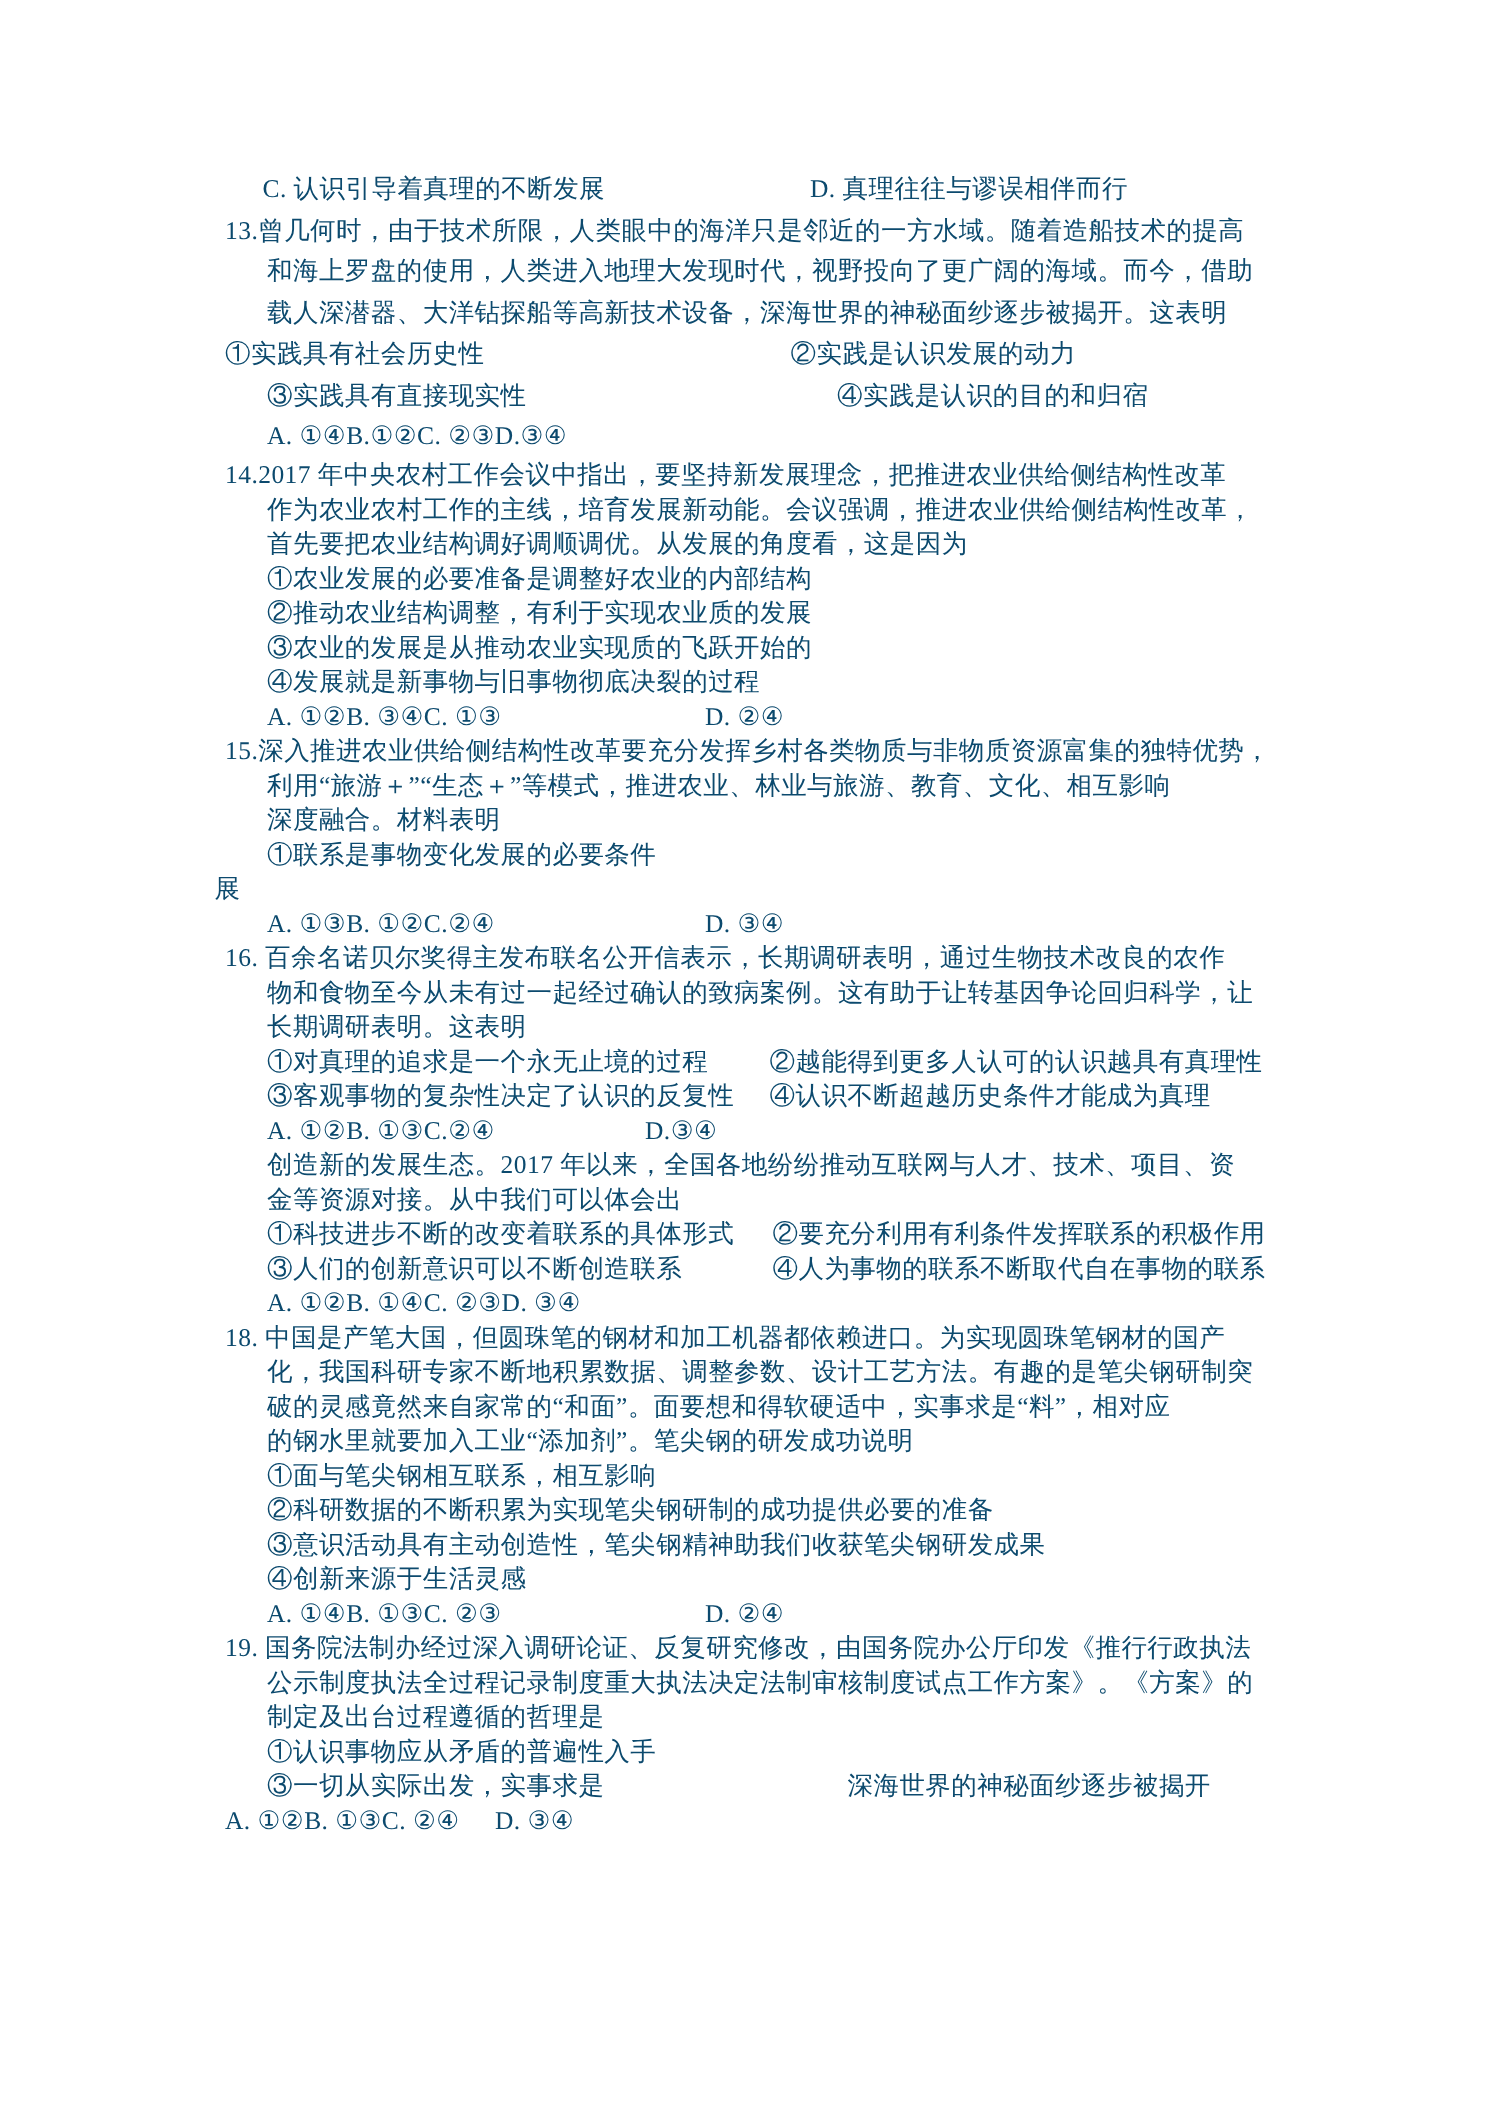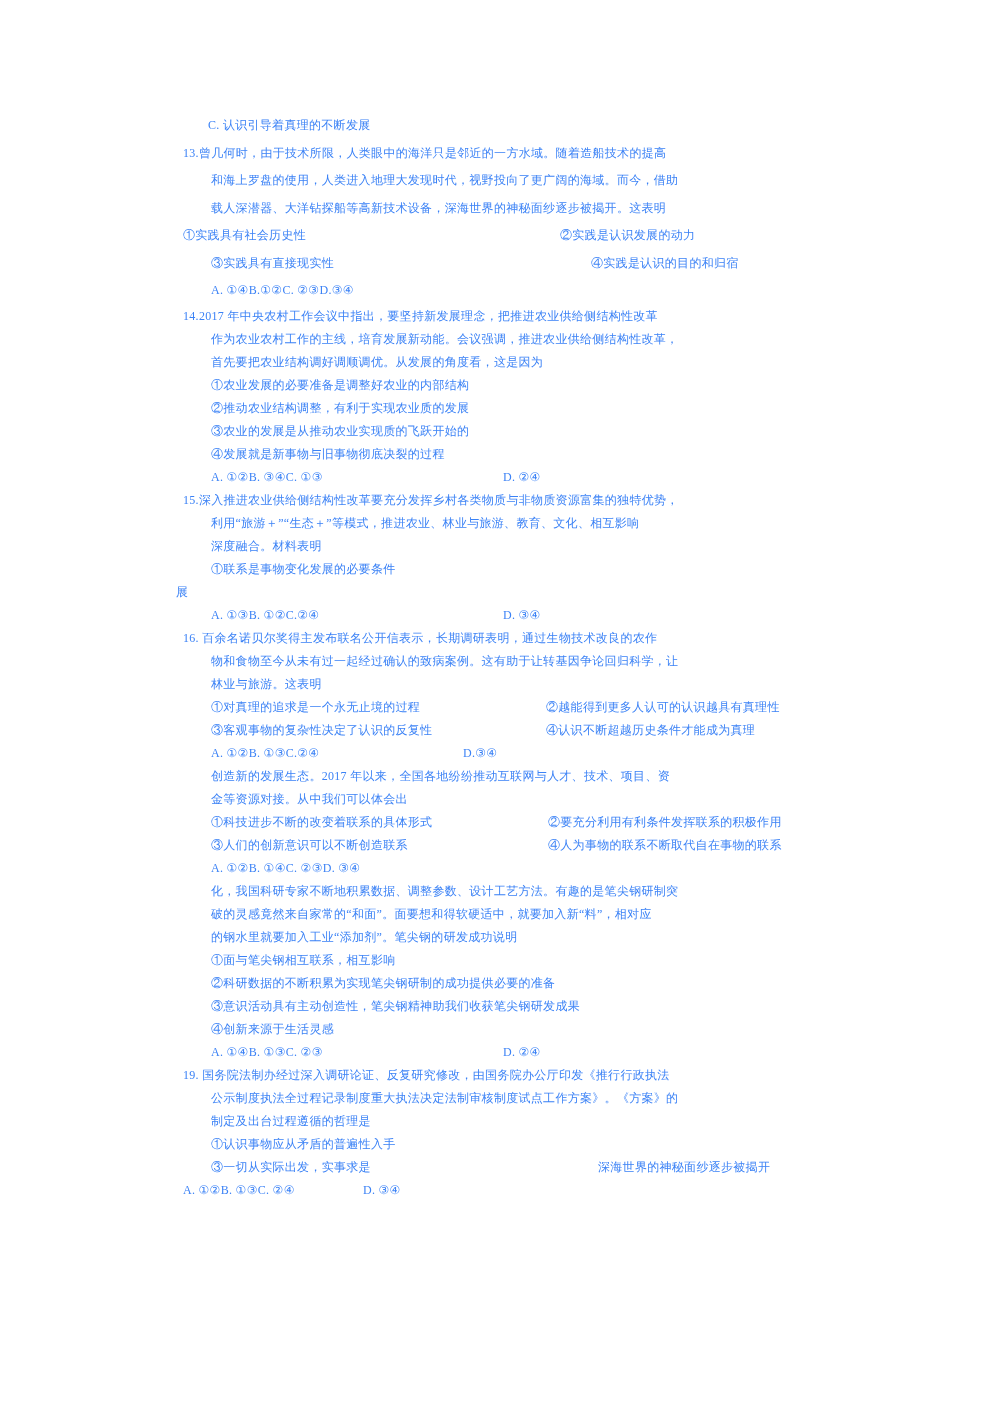--- a/index.html
+++ b/index.html
@@ -2,44 +2,44 @@
 <html><head>
 <meta charset="utf-8">
 <style>
   html,body{margin:0;padding:0;background:#e8e8e8;}
   .page{
     position:relative;
     width:1000px;height:1414px;
     margin:0 auto;
     background:#ffffff;
     font-family:"Liberation Serif","DejaVu Serif",serif;
-    color:#3b82f6;
-    font-size:12px;
+    color:#0c4a6e;
+    font-size:17px;
     box-sizing:border-box;
     padding-top:112px;
     overflow:hidden;
-    padding-left:33px;
   }
   .ln{position:relative;}
   .qa .ln{height:27.5px;line-height:27.5px;}
   .qb .ln{height:23px;line-height:23px;font-family:Liberation Serif, serif;}
   .s{position:absolute;top:0;white-space:nowrap;letter-spacing:0.3px;}
   .x143{left:143px}.x150{left:150px}.x175{left:175px}.x178{left:178px}
   .x330{left:330px}.x430{left:430px}.x470{left:470px}
   .x513{left:513px}.x515{left:515px}.x522{left:522px}.x527{left:527px}
   .x540{left:540px}.x551{left:551px}.x558{left:558px}.x565{left:565px}
 </style>
 </head>
 <body>
 
 <div class="page">
 
   <div class="qa">
     <div class="ln">
       <span class="s x175">C. 认识引导着真理的不断发展</span>
+      <span class="s x540">D. 真理往往与谬误相伴而行</span>
     </div>
   </div>
 
   <div class="qa">
     <div class="ln">
         <span class="s x150">13.曾几何时，由于技术所限，人类眼中的海洋只是邻近的一方水域。随着造船技术的提高</span>
       </div>
     <div class="ln">
         <span class="s x178">和海上罗盘的使用，人类进入地理大发现时代，视野投向了更广阔的海域。而今，借助</span>
       </div>
@@ -110,21 +110,21 @@
   </div>
 
   <div class="qb">
     <div class="ln">
         <span class="s x150">16. 百余名诺贝尔奖得主发布联名公开信表示，长期调研表明，通过生物技术改良的农作</span>
       </div>
     <div class="ln">
         <span class="s x178">物和食物至今从未有过一起经过确认的致病案例。这有助于让转基因争论回归科学，让</span>
       </div>
     <div class="ln">
-        <span class="s x178">林业与旅游。这表明</span>
+        <span class="s x178">长期调研表明。这表明</span>
       </div>
     <div class="ln">
       <span class="s x178">①对真理的追求是一个永无止境的过程</span>
       <span class="s x513">②越能得到更多人认可的认识越具有真理性</span>
     </div>
     <div class="ln">
       <span class="s x178">③客观事物的复杂性决定了认识的反复性</span>
       <span class="s x513">④认识不断超越历史条件才能成为真理</span>
     </div>
     <div class="ln">
@@ -148,24 +148,27 @@
       <span class="s x178">③人们的创新意识可以不断创造联系</span>
       <span class="s x515">④人为事物的联系不断取代自在事物的联系</span>
     </div>
     <div class="ln">
         <span class="s x178">A. ①②B. ①④C. ②③D. ③④</span>
       </div>
   </div>
 
   <div class="qb">
     <div class="ln">
+        <span class="s x150">18. 中国是产笔大国，但圆珠笔的钢材和加工机器都依赖进口。为实现圆珠笔钢材的国产</span>
+      </div>
+    <div class="ln">
         <span class="s x178">化，我国科研专家不断地积累数据、调整参数、设计工艺方法。有趣的是笔尖钢研制突</span>
       </div>
     <div class="ln">
-        <span class="s x178">破的灵感竟然来自家常的“和面”。面要想和得软硬适中，就要加入新“料”，相对应</span>
+        <span class="s x178">破的灵感竟然来自家常的“和面”。面要想和得软硬适中，实事求是“料”，相对应</span>
       </div>
     <div class="ln">
         <span class="s x178">的钢水里就要加入工业“添加剂”。笔尖钢的研发成功说明</span>
       </div>
     <div class="ln">
         <span class="s x178">①面与笔尖钢相互联系，相互影响</span>
       </div>
     <div class="ln">
         <span class="s x178">②科研数据的不断积累为实现笔尖钢研制的成功提供必要的准备</span>
       </div>

